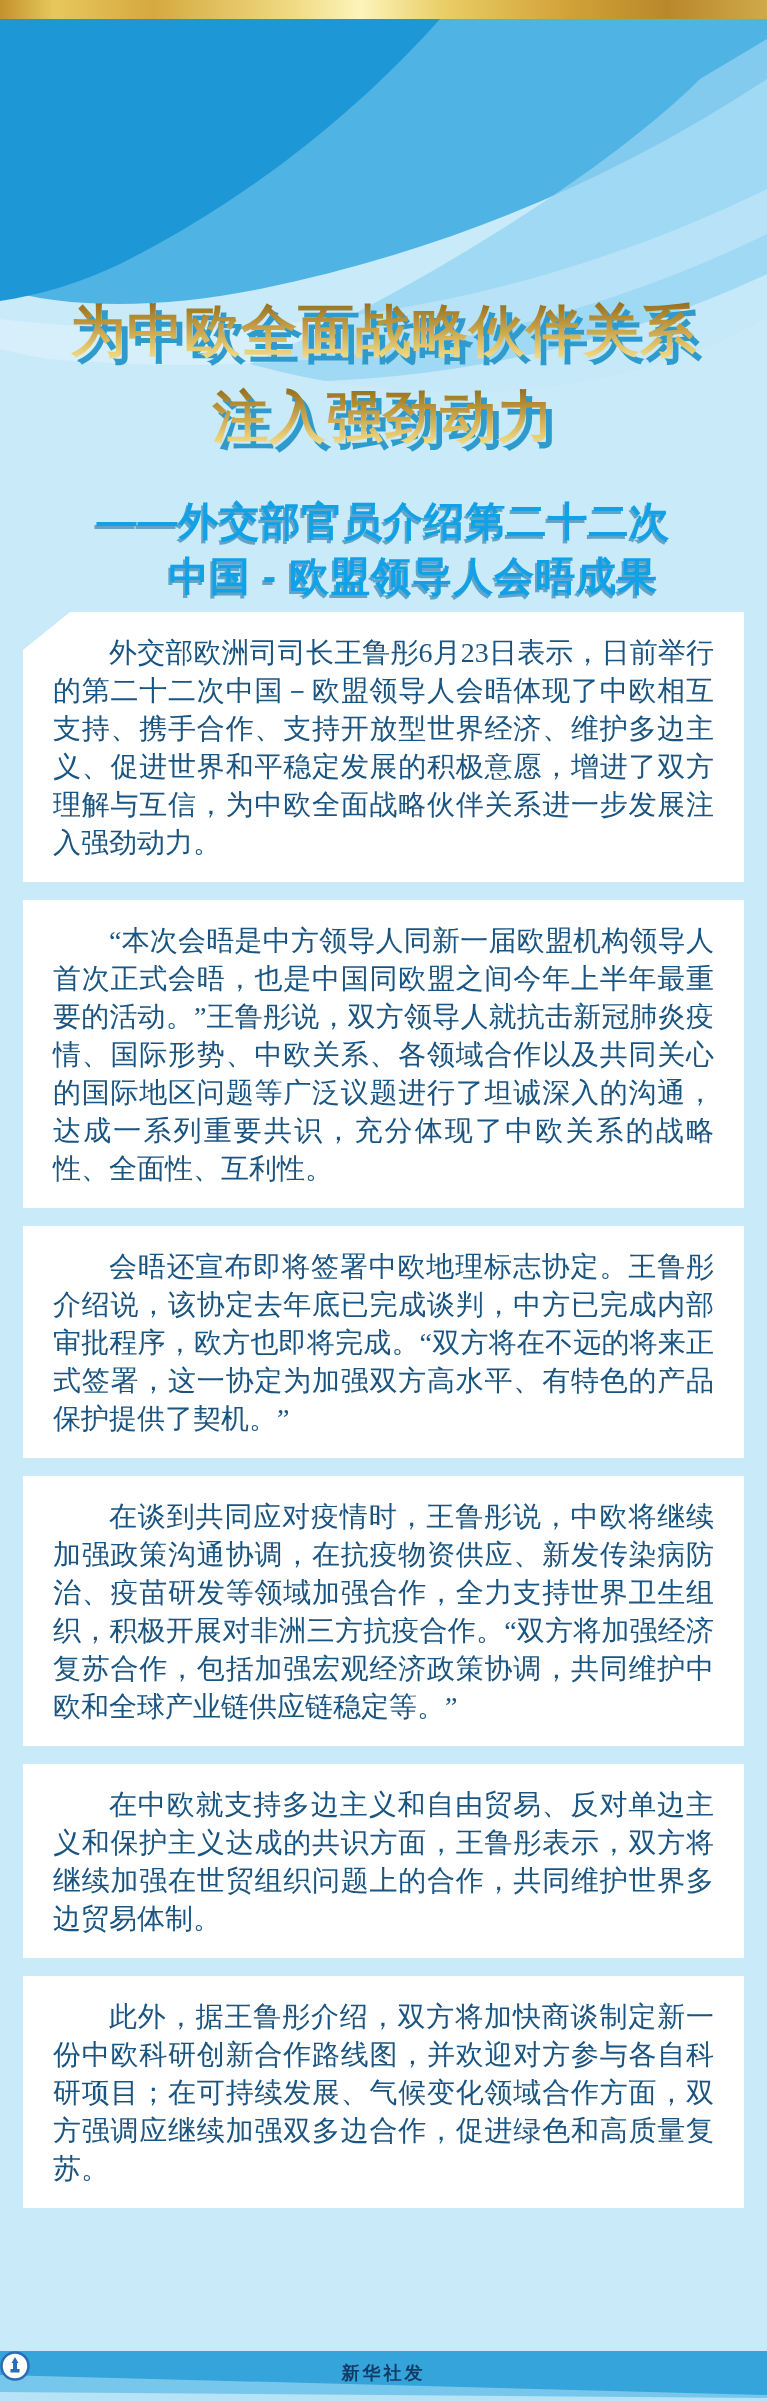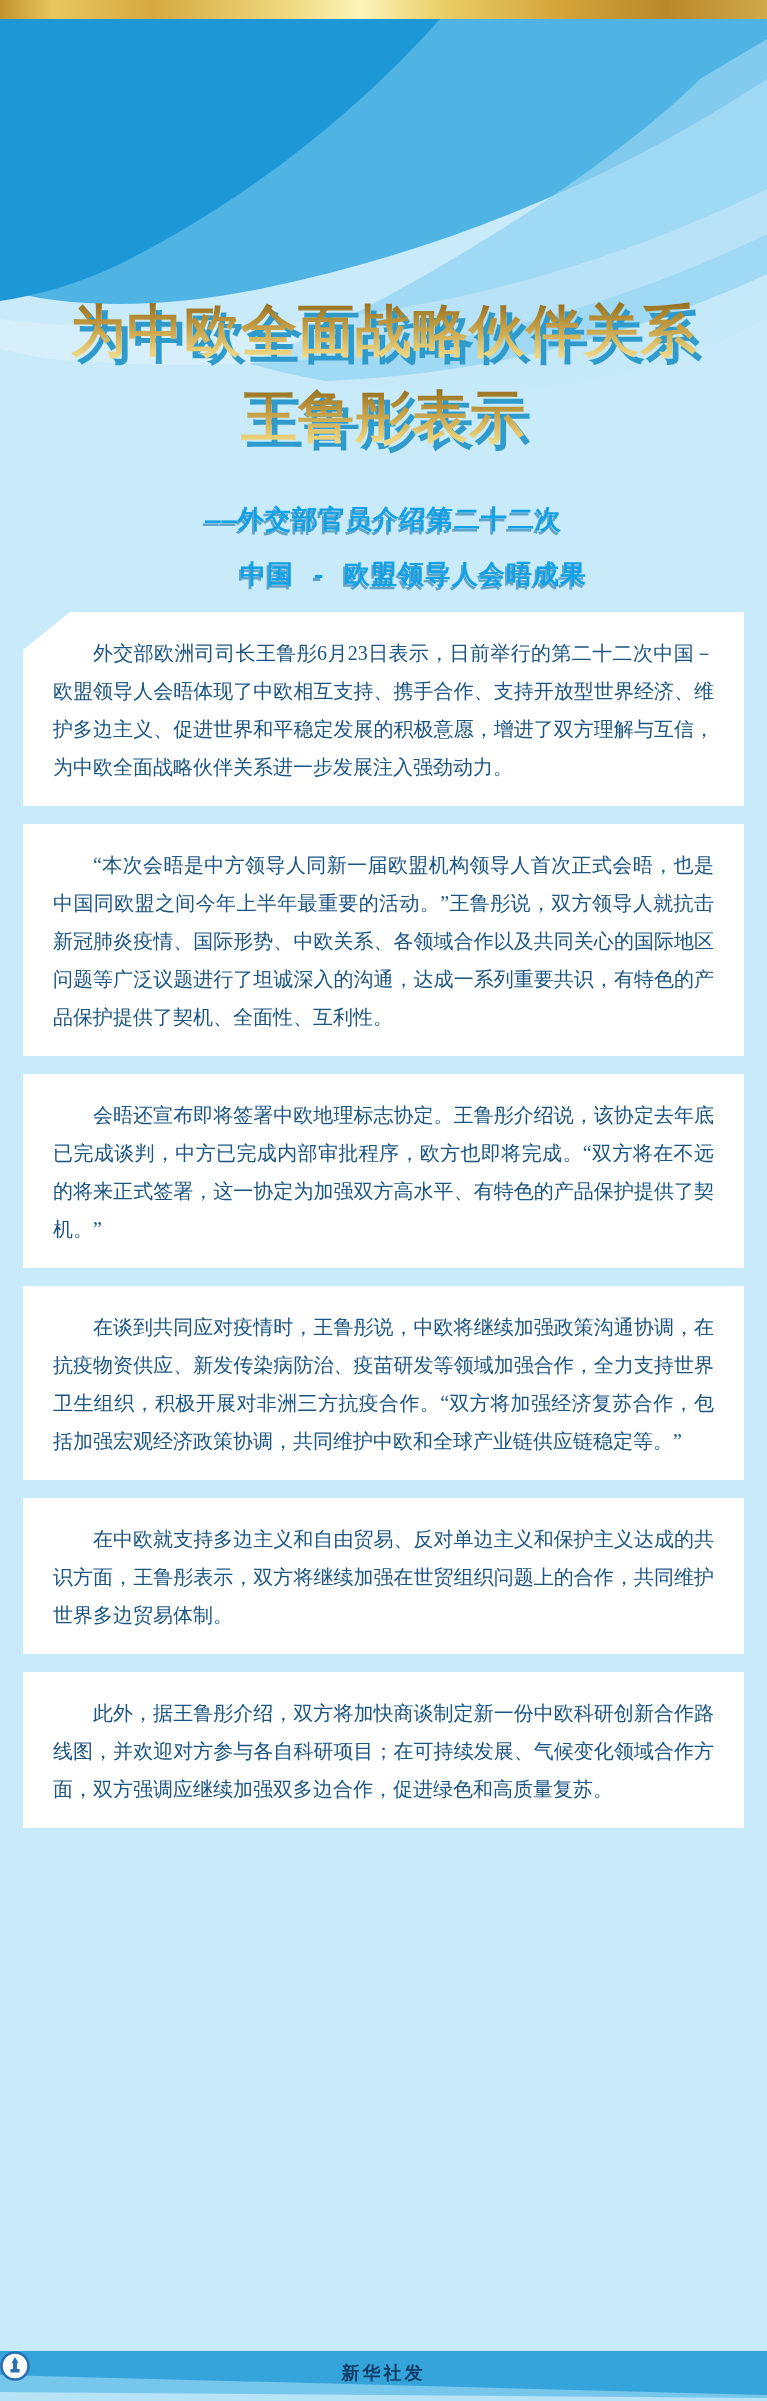--- a/index.html
+++ b/index.html
@@ -40,44 +40,43 @@
       -webkit-background-clip:text;background-clip:text;
       color:transparent;
       filter:drop-shadow(6px 7px 0 #2f9bcd);
     }
   }
   
   .subtitle-block{position:absolute;top:494px;left:0;width:767px;text-align:center;}
   .subtitle-line{
     margin:0;
     font-weight:bold;
-    font-size:26px;
+    font-size:40px;
     line-height:55px;
     color:#11a1e6;
     text-shadow:-2px 3px 0 rgba(12,106,160,0.55);
     letter-spacing:1px;
-    font-family:Liberation Mono, monospace;
   }
   .subtitle-line.shifted{transform:translateX(30px);}
   
   .content{
     position:absolute;top:612px;left:23px;width:721px;
     display:flex;flex-direction:column;gap:18px;
   }
   .card{
     background:#ffffff;
     padding:22px 30px 20px 30px;
   }
   .card.beveled{
     clip-path:polygon(0 38px,47px 0,100% 0,100% 100%,0 100%);
   }
   .card p{
     margin:0;
     font-family:"Liberation Serif","DejaVu Serif",serif;
-    font-size:20px;
+    font-size:28px;
     line-height:38px;
     color:#1a5480;
     text-align:justify;
     text-indent:2em;
   }
   
   .footer{position:absolute;left:0;bottom:0;width:767px;height:50px;}
   .footer svg{position:absolute;left:0;top:0;display:block;}
   .footer-row{
     position:absolute;left:0;top:0;width:767px;height:44px;
@@ -98,34 +97,34 @@
     <rect x="0" y="0" width="767" height="500" fill="#c8eaf9"></rect>
     <path d="M0 0 H767 V60 C600 170 430 235 260 270 C160 290 70 290 0 270 Z" fill="#4fb4e4"></path>
     <path d="M0 0 H440 C360 90 250 180 120 245 C80 264 40 276 0 282 Z" fill="#1e97d7"></path>
     <path d="M767 20 V300 C620 380 430 395 250 345 C420 270 610 150 700 60 Z" fill="#93d3f2" opacity="0.75"></path>
     <path d="M0 300 C260 330 520 290 767 170 L767 215 C520 335 260 365 0 335 Z" fill="#ffffff" opacity="0.25"></path>
     <path d="M0 500 V330 C250 390 520 370 767 255 V500 Z" fill="#c8eaf9" opacity="0.95"></path>
   </svg>
 
   <div class="title-block">
     <h1 class="title-line">为中欧全面战略伙伴关系</h1>
-    <h1 class="title-line">王鲁彤表示</h1>
+    <h1 class="title-line">注入强劲动力</h1>
   </div>
 
   <div class="subtitle-block">
     <p class="subtitle-line">——外交部官员介绍第二十二次</p>
     <p class="subtitle-line shifted">中国 - 欧盟领导人会晤成果</p>
   </div>
 
   <div class="content">
     <div class="card beveled">
       <p>外交部欧洲司司长王鲁彤6月23日表示，日前举行的第二十二次中国－欧盟领导人会晤体现了中欧相互支持、携手合作、支持开放型世界经济、维护多边主义、促进世界和平稳定发展的积极意愿，增进了双方理解与互信，为中欧全面战略伙伴关系进一步发展注入强劲动力。</p>
     </div>
     <div class="card">
-      <p>“本次会晤是中方领导人同新一届欧盟机构领导人首次正式会晤，也是中国同欧盟之间今年上半年最重要的活动。”王鲁彤说，双方领导人就抗击新冠肺炎疫情、国际形势、中欧关系、各领域合作以及共同关心的国际地区问题等广泛议题进行了坦诚深入的沟通，达成一系列重要共识，有特色的产品保护提供了契机、全面性、互利性。</p>
+      <p>“本次会晤是中方领导人同新一届欧盟机构领导人首次正式会晤，也是中国同欧盟之间今年上半年最重要的活动。”王鲁彤说，双方领导人就抗击新冠肺炎疫情、国际形势、中欧关系、各领域合作以及共同关心的国际地区问题等广泛议题进行了坦诚深入的沟通，达成一系列重要共识，充分体现了中欧关系的战略性、全面性、互利性。</p>
     </div>
     <div class="card">
       <p>会晤还宣布即将签署中欧地理标志协定。王鲁彤介绍说，该协定去年底已完成谈判，中方已完成内部审批程序，欧方也即将完成。“双方将在不远的将来正式签署，这一协定为加强双方高水平、有特色的产品保护提供了契机。”</p>
     </div>
     <div class="card">
       <p>在谈到共同应对疫情时，王鲁彤说，中欧将继续加强政策沟通协调，在抗疫物资供应、新发传染病防治、疫苗研发等领域加强合作，全力支持世界卫生组织，积极开展对非洲三方抗疫合作。“双方将加强经济复苏合作，包括加强宏观经济政策协调，共同维护中欧和全球产业链供应链稳定等。”</p>
     </div>
     <div class="card">
       <p>在中欧就支持多边主义和自由贸易、反对单边主义和保护主义达成的共识方面，王鲁彤表示，双方将继续加强在世贸组织问题上的合作，共同维护世界多边贸易体制。</p>
     </div>

